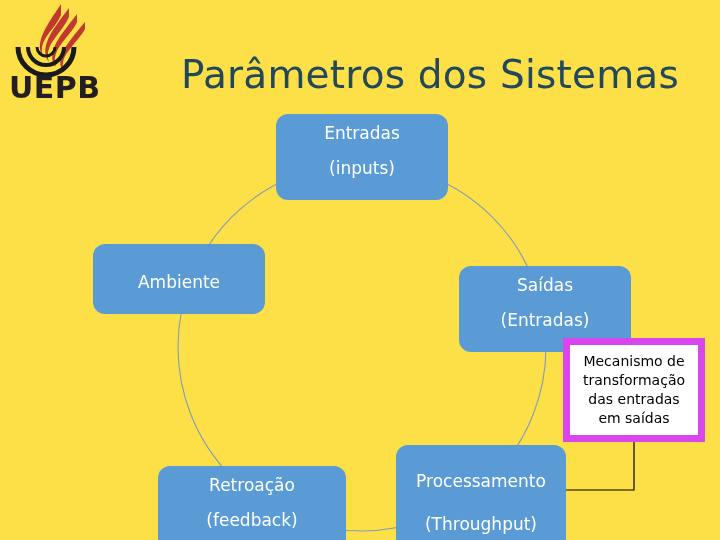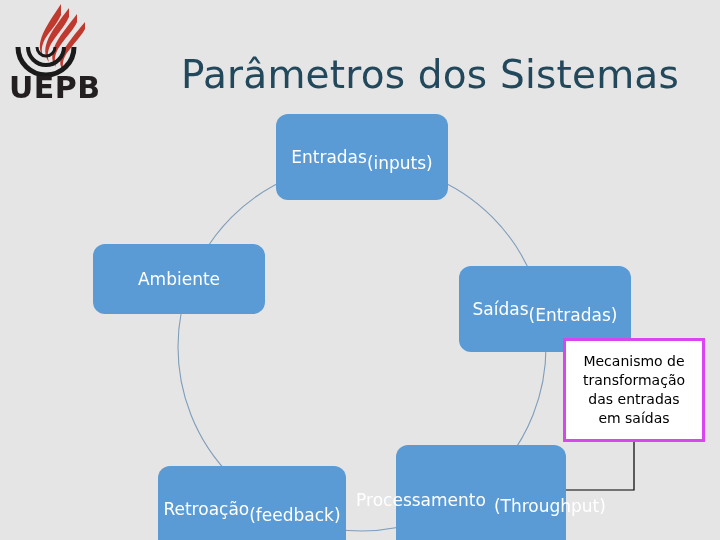--- a/index.html
+++ b/index.html
@@ -4,21 +4,21 @@
 <style>
   html, body {
     margin: 0;
     padding: 0;
     background: #ffffff;
   }
   #slide {
     position: relative;
     width: 720px;
     height: 540px;
-    background: #e5e5e5;
+    background: #fde047;
     overflow: hidden;
     font-family: "DejaVu Sans", "Liberation Sans", sans-serif;
   }
 
   
   #logo {
     position: absolute;
     left: 6px;
     top: 2px;
     width: 96px;
@@ -50,23 +50,23 @@
     height: 540px;
   }
 
   
   .node {
     position: absolute;
     background: #5B9BD5;
     border-radius: 12px;
     color: #ffffff;
     display: flex;
-    flex-direction: row;
+    flex-direction: column;
     align-items: center;
-    justify-content: center;
+    justify-content: flex-end;
     text-align: center;
     font-size: 17px;
     line-height: 1.35;
     box-sizing: border-box;
     padding: 20px 6px;
   }
   .node .l1 { display: block; }
   .node .l2 { display: block; margin-top: 12px; }
 
   #node-entradas  { left: 276px; top: 114px; width: 172px; height: 86px; }
@@ -75,21 +75,21 @@
   #node-retroacao { left: 158px; top: 466px; width: 188px; height: 86px; }
   #node-process   { left: 396px; top: 445px; width: 170px; height: 111px; gap: 8px; }
 
   
   #callout {
     position: absolute;
     left: 563px;
     top: 338px;
     width: 142px;
     height: 104px;
-    border: 3px solid #d946ef;
+    border: 7px solid #d946ef;
     background: #ffffff;
     color: #000000;
     font-size: 14px;
     line-height: 19px;
     display: flex;
     align-items: center;
     justify-content: center;
     text-align: center;
     box-sizing: border-box;
     padding: 2px 16px;

